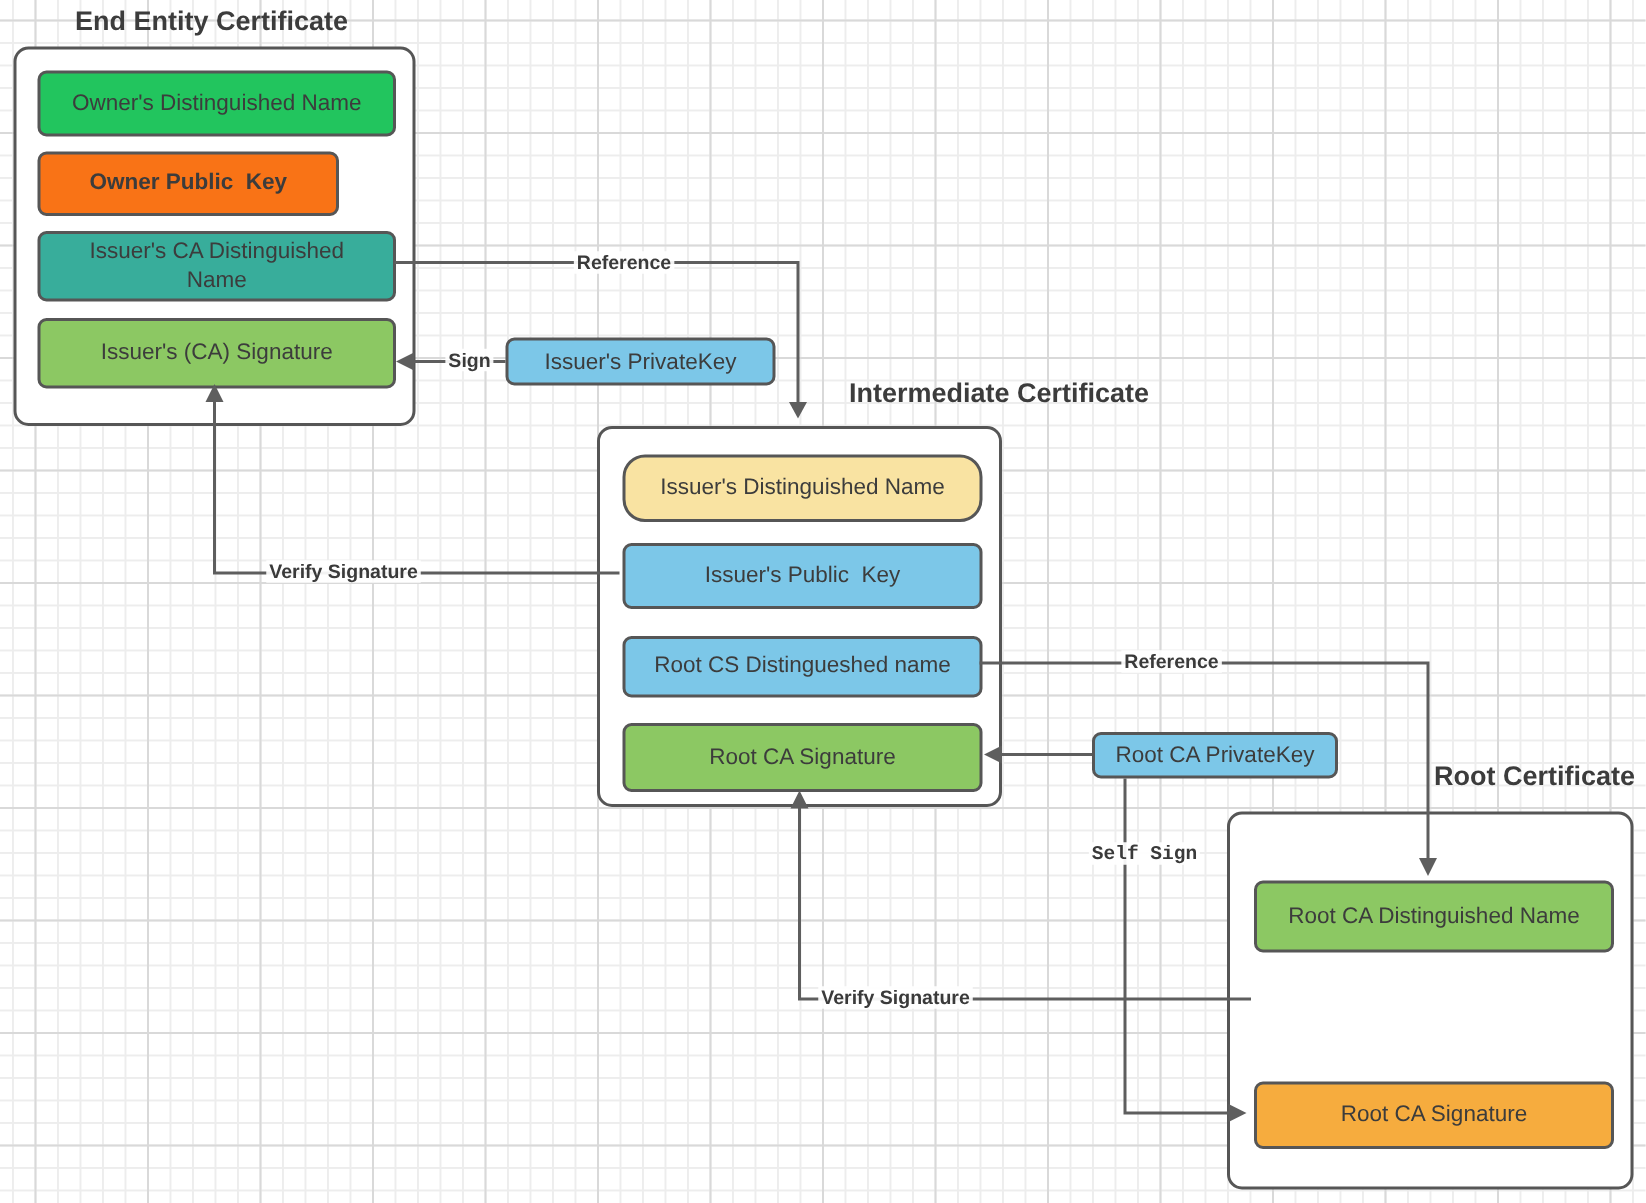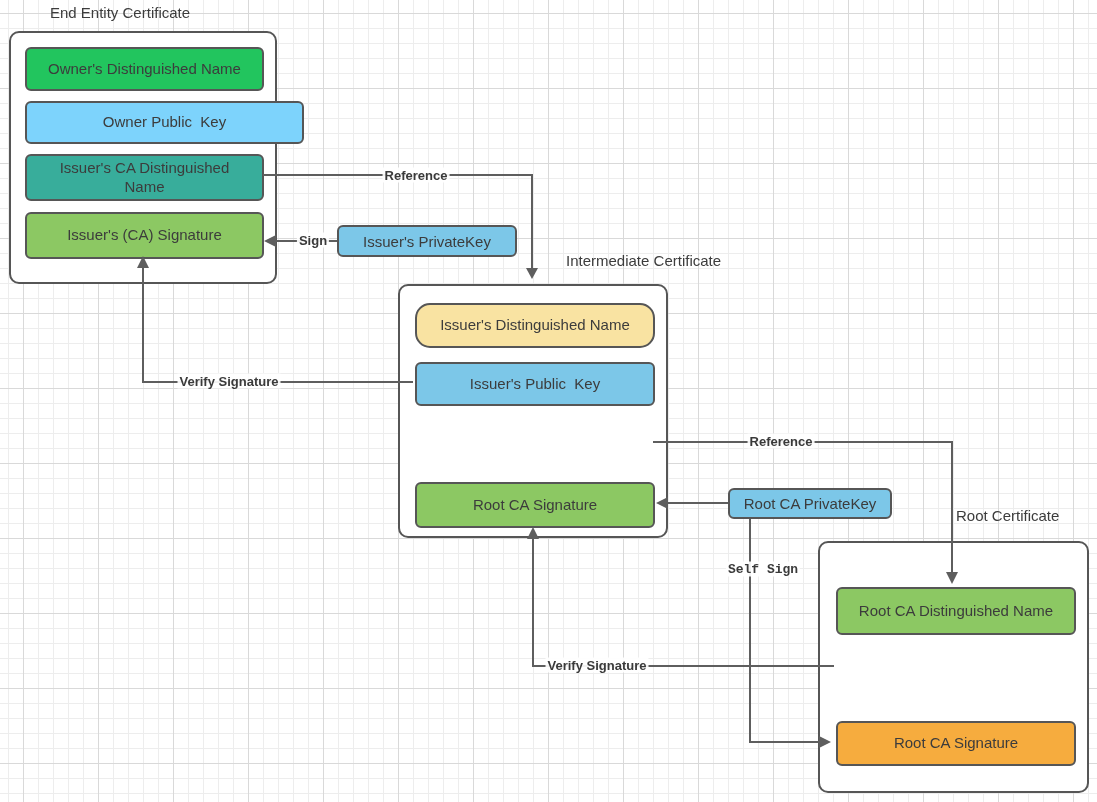--- a/index.html
+++ b/index.html
@@ -24,24 +24,25 @@
   .group {
     position: absolute;
     background: #ffffff;
     border: 2px solid var(--color-stroke, #565656);
     border-radius: 10px;
     box-sizing: border-box;
     z-index: 1;
   }
   .group-title {
     position: absolute;
-    font-size: 15px;
+    font-size: 18px;
     color: var(--color-text, #3c3c3c);
     white-space: nowrap;
     z-index: 1;
+    font-weight: bold;
   }
   .field {
     position: absolute;
     box-sizing: border-box;
     border: 2px solid var(--color-stroke, #565656);
     border-radius: 6px;
     display: flex;
     align-items: center;
     justify-content: center;
     text-align: center;
@@ -97,29 +98,30 @@
 <body>
 
 <div class="canvas">
 
   <div class="group-title" style="left:50px; top:4px;">End Entity Certificate</div>
   <div class="group-title" style="left:566px; top:252px;">Intermediate Certificate</div>
   <div class="group-title" style="left:956px; top:507px;">Root Certificate</div>
 
   <div class="group" style="left:9px; top:31px; width:268px; height:253px;">
     <div class="field" style="left: 14px; top: 14px; width: 239px; height: 44px; background-color: #22c55e;">Owner's Distinguished Name</div>
-    <div class="field" style="left: 14px; top: 68px; width: 279px; height: 43px; background-color: #7dd3fc;">Owner Public  Key</div>
+    <div class="field" style="left: 14px; top: 68px; width: 201px; height: 43px; background-color: #f97316; font-weight: bold;">Owner Public  Key</div>
     <div class="field" style="left: 14px; top: 121px; width: 239px; height: 47px; background-color: rgb(56, 173, 155);">Issuer's CA Distinguished
 Name</div>
     <div class="field" style="left: 14px; top: 179px; width: 239px; height: 47px; background-color: rgb(140, 200, 99);">Issuer's (CA) Signature</div>
   </div>
 
   <div class="group" style="left:398px; top:284px; width:270px; height:254px;">
     <div class="field" style="left: 15px; top: 17px; width: 240px; height: 45px; background-color: rgb(249, 227, 162); border-radius: 15px;">Issuer's Distinguished Name</div>
     <div class="field" style="left: 15px; top: 76px; width: 240px; height: 44px; background-color: rgb(124, 199, 232);">Issuer's Public  Key</div>
+    <div class="field" style="left: 15px; top: 138px; width: 240px; height: 41px; background-color: rgb(124, 199, 232);">Root CS Distingueshed name</div>
     <div class="field" style="left: 15px; top: 196px; width: 240px; height: 46px; background-color: rgb(140, 200, 99);">Root CA Signature</div>
   </div>
 
   <div class="group" style="left:818px; top:541px; width:271px; height:252px;">
     <div class="field" style="left: 16px; top: 44px; width: 240px; height: 48px; background-color: rgb(140, 200, 99);">Root CA Distinguished Name</div>
     <div class="field" style="left: 16px; top: 178px; width: 240px; height: 45px; background-color: rgb(246, 172, 62);">Root CA Signature</div>
   </div>
 
   <div class="node" style="left: 337px; top: 225px; width: 180px; height: 32px; background-color: rgb(124, 199, 232);">Issuer's PrivateKey</div>
   <div class="node" style="left: 728px; top: 488px; width: 164px; height: 31px; background-color: rgb(124, 199, 232);">Root CA PrivateKey</div>

